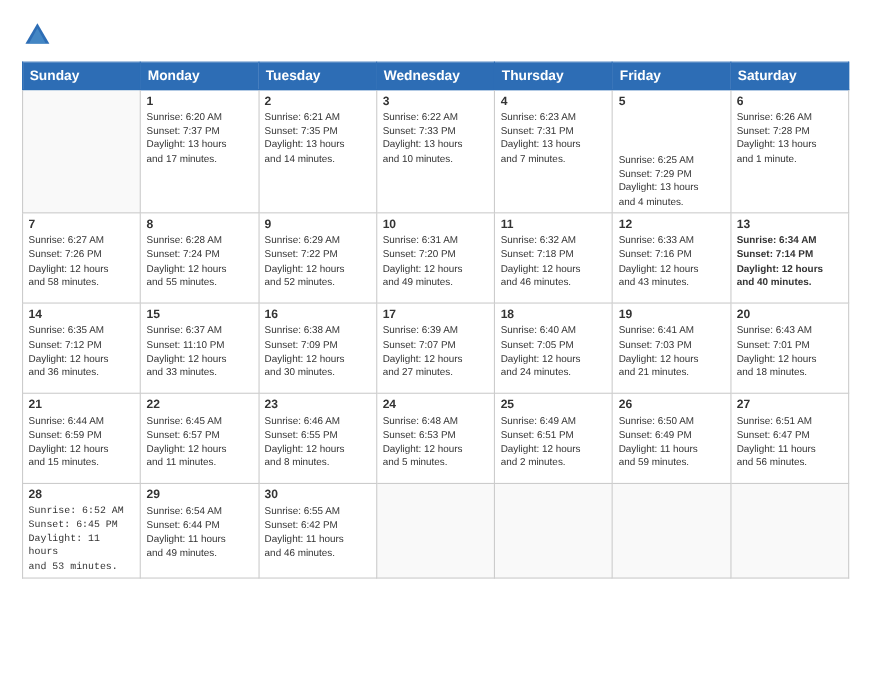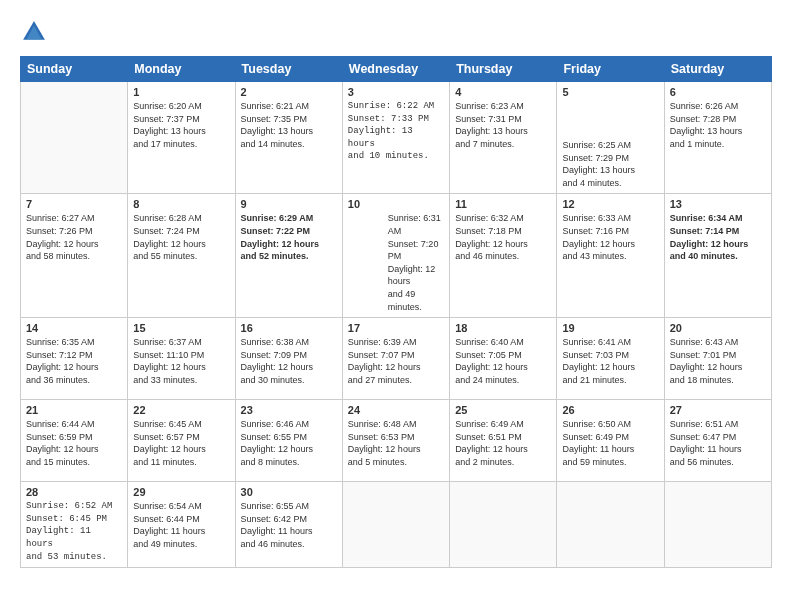--- a/index.html
+++ b/index.html
@@ -142,21 +142,21 @@
           </td>
           <td>
             <span class="day-num">2</span>
             <div class="cell-text" style="white-space: pre-line;">Sunrise: 6:21 AM
 Sunset: 7:35 PM
 Daylight: 13 hours
 and 14 minutes.</div>
           </td>
           <td>
             <span class="day-num">3</span>
-            <div class="cell-text" style="white-space: pre-line; font-family: Liberation Mono, monospace;">Sunrise: 6:22 AM
+            <div class="cell-text" style="white-space: pre-line;">Sunrise: 6:22 AM
 Sunset: 7:33 PM
 Daylight: 13 hours
 and 10 minutes.</div>
           </td>
           <td>
             <span class="day-num">4</span>
             <div class="cell-text" style="white-space: pre-line;">Sunrise: 6:23 AM
 Sunset: 7:31 PM
 Daylight: 13 hours
 and 7 minutes.</div>
@@ -186,28 +186,28 @@
           </td>
           <td>
             <span class="day-num">8</span>
             <div class="cell-text" style="white-space: pre-line;">Sunrise: 6:28 AM
 Sunset: 7:24 PM
 Daylight: 12 hours
 and 55 minutes.</div>
           </td>
           <td>
             <span class="day-num">9</span>
-            <div class="cell-text" style="white-space: pre-line; font-weight: bold;">Sunrise: 6:29 AM
+            <div class="cell-text" style="white-space: pre-line;">Sunrise: 6:29 AM
 Sunset: 7:22 PM
 Daylight: 12 hours
 and 52 minutes.</div>
           </td>
           <td>
             <span class="day-num">10</span>
-            <div class="cell-text" style="white-space: pre-line; margin-left: 40px;">Sunrise: 6:31 AM
+            <div class="cell-text" style="white-space: pre-line;">Sunrise: 6:31 AM
 Sunset: 7:20 PM
 Daylight: 12 hours
 and 49 minutes.</div>
           </td>
           <td>
             <span class="day-num">11</span>
             <div class="cell-text" style="white-space: pre-line;">Sunrise: 6:32 AM
 Sunset: 7:18 PM
 Daylight: 12 hours
 and 46 minutes.</div>

